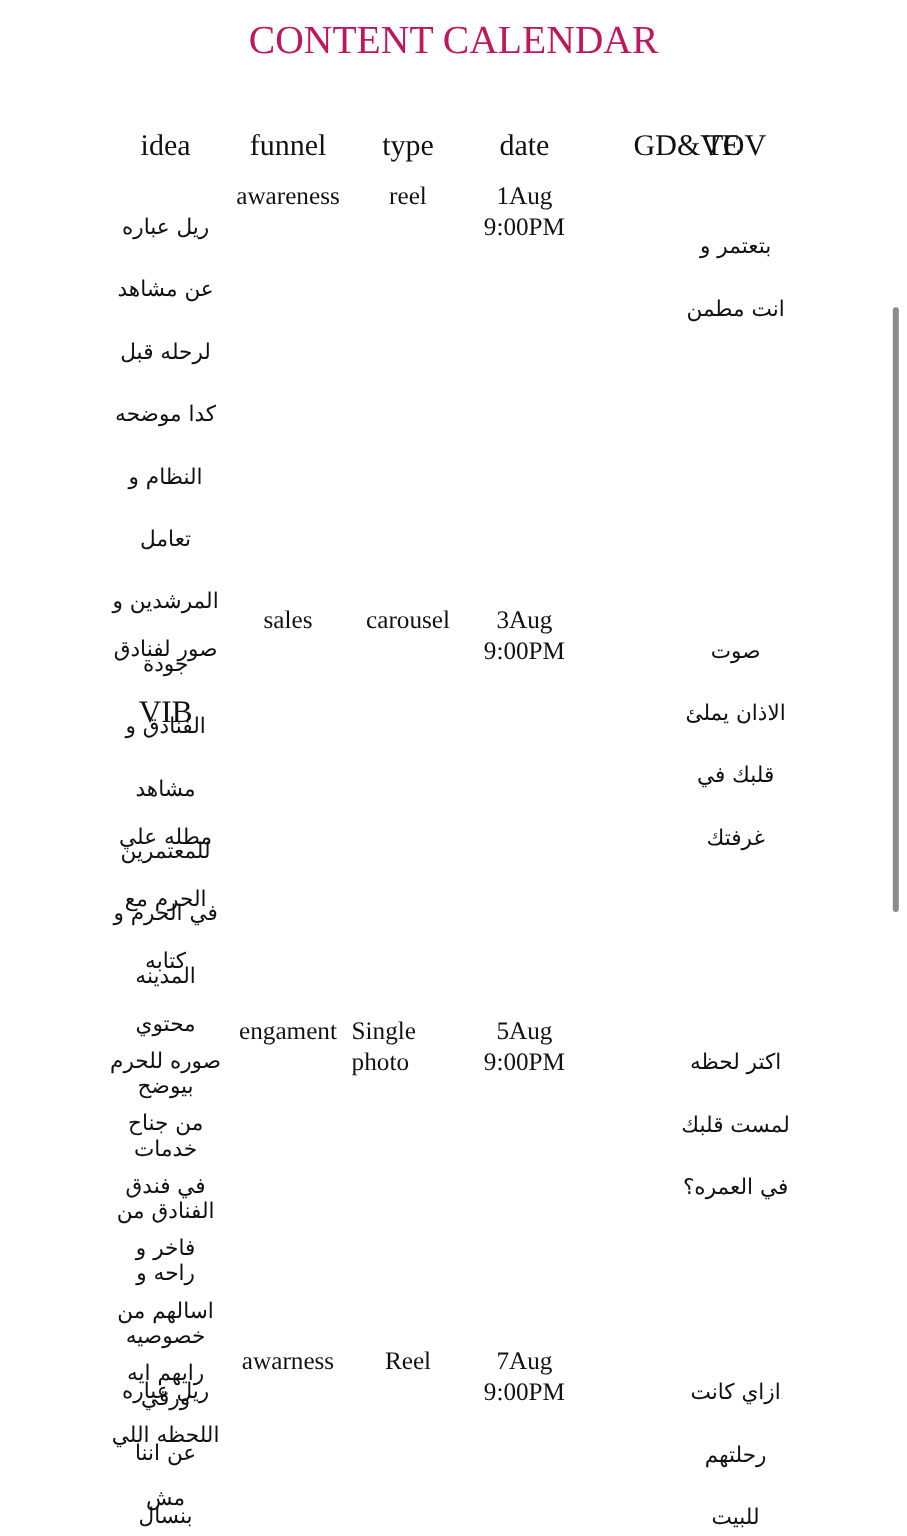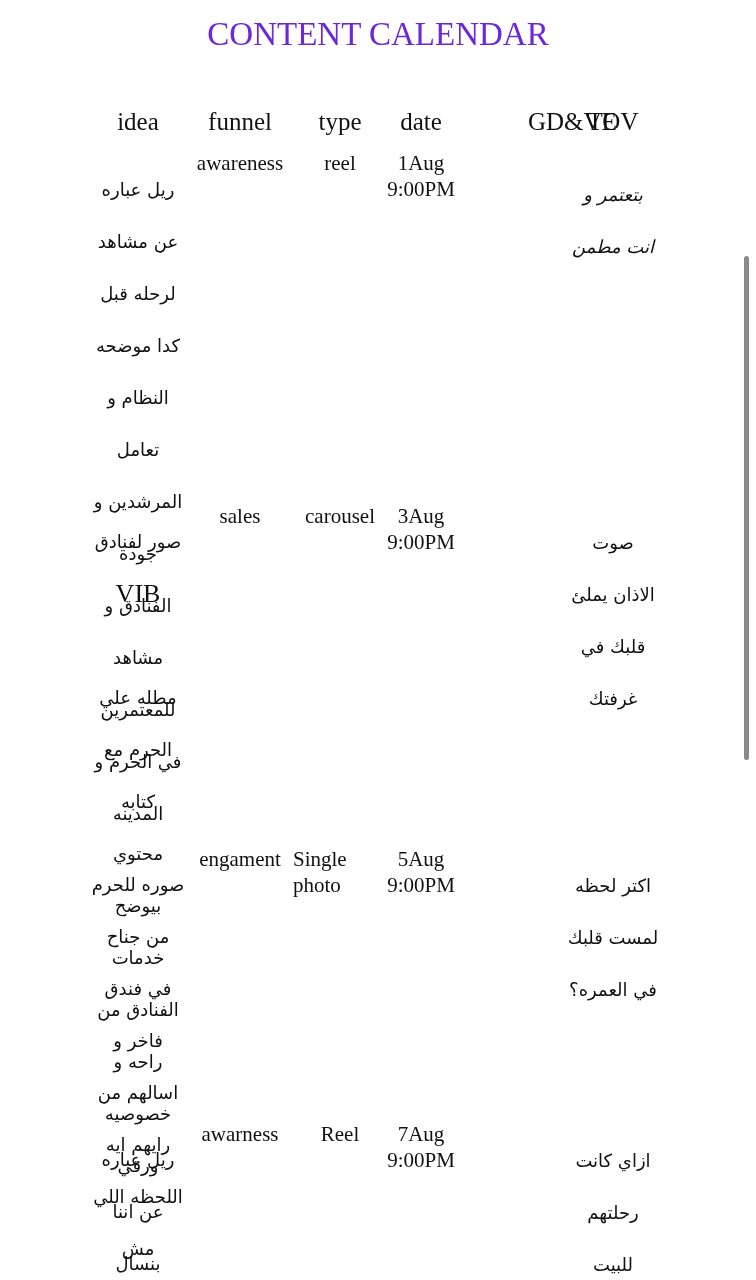--- a/index.html
+++ b/index.html
@@ -16,21 +16,21 @@
       color: #111111;
     }
     .title {
       position: absolute;
       top: 16px;
       left: 0;
       width: 756px;
       text-align: center;
       font-size: 33px;
       letter-spacing: 0px;
-      color: #6d28d9;
+      color: #be185d;
     }
     .hdr {
       position: absolute;
       top: 109px;
       font-size: 25px;
       line-height: 26px;
       text-align: center;
     }
     .cell {
       position: absolute;
@@ -66,21 +66,21 @@
       top: 256px;
       width: 5px;
       height: 504px;
       border-radius: 3px;
       background: #8a8a8a;
     }
     
     .c-idea   { left: 84px;  width: 108px; }
     .c-funnel { left: 190px; width: 100px; }
     .c-type   { left: 290px; width: 100px; }
-    .c-date   { left: 372px; width: 98px; }
+    .c-date   { left: 388px; width: 98px; }
     .c-gdve   { left: 484px; width: 84px; margin-left: 44px; }
     .c-tov    { left: 558px; width: 110px; }
   </style>
 </head>
 <body>
 
 <div class="title">CONTENT CALENDAR</div>
 
 <div class="hdr c-idea">idea</div>
 <div class="hdr c-funnel">funnel</div>
@@ -107,21 +107,21 @@
   </div>
   <div class="cell latin c-funnel" style="top:151px;">awareness</div>
   <div class="cell latin c-type" style="top:151px;">
     <span class="line">reel</span>
   </div>
   <div class="cell latin c-date" style="top:151px;">
     <span class="line">1Aug</span>
     <span class="line">9:00PM</span>
   </div>
   <div class="cell latin c-gdve" style="top:151px;"></div>
-  <div class="cell arabic c-tov" style="top:156px;font-style:italic;">
+  <div class="cell arabic c-tov" style="top:167px;">
     <span class="line">بتعتمر و</span>
     <span class="line">انت مطمن</span>
   </div>
 </div>
 
 <div>
   <div class="cell arabic idea c-idea" style="top:503px;">
     <span class="line">صور لفنادق</span>
     <span class="line" style="font-family:'Liberation Serif', serif; font-size:26px;">VIB</span>
     <span class="blank"></span>

